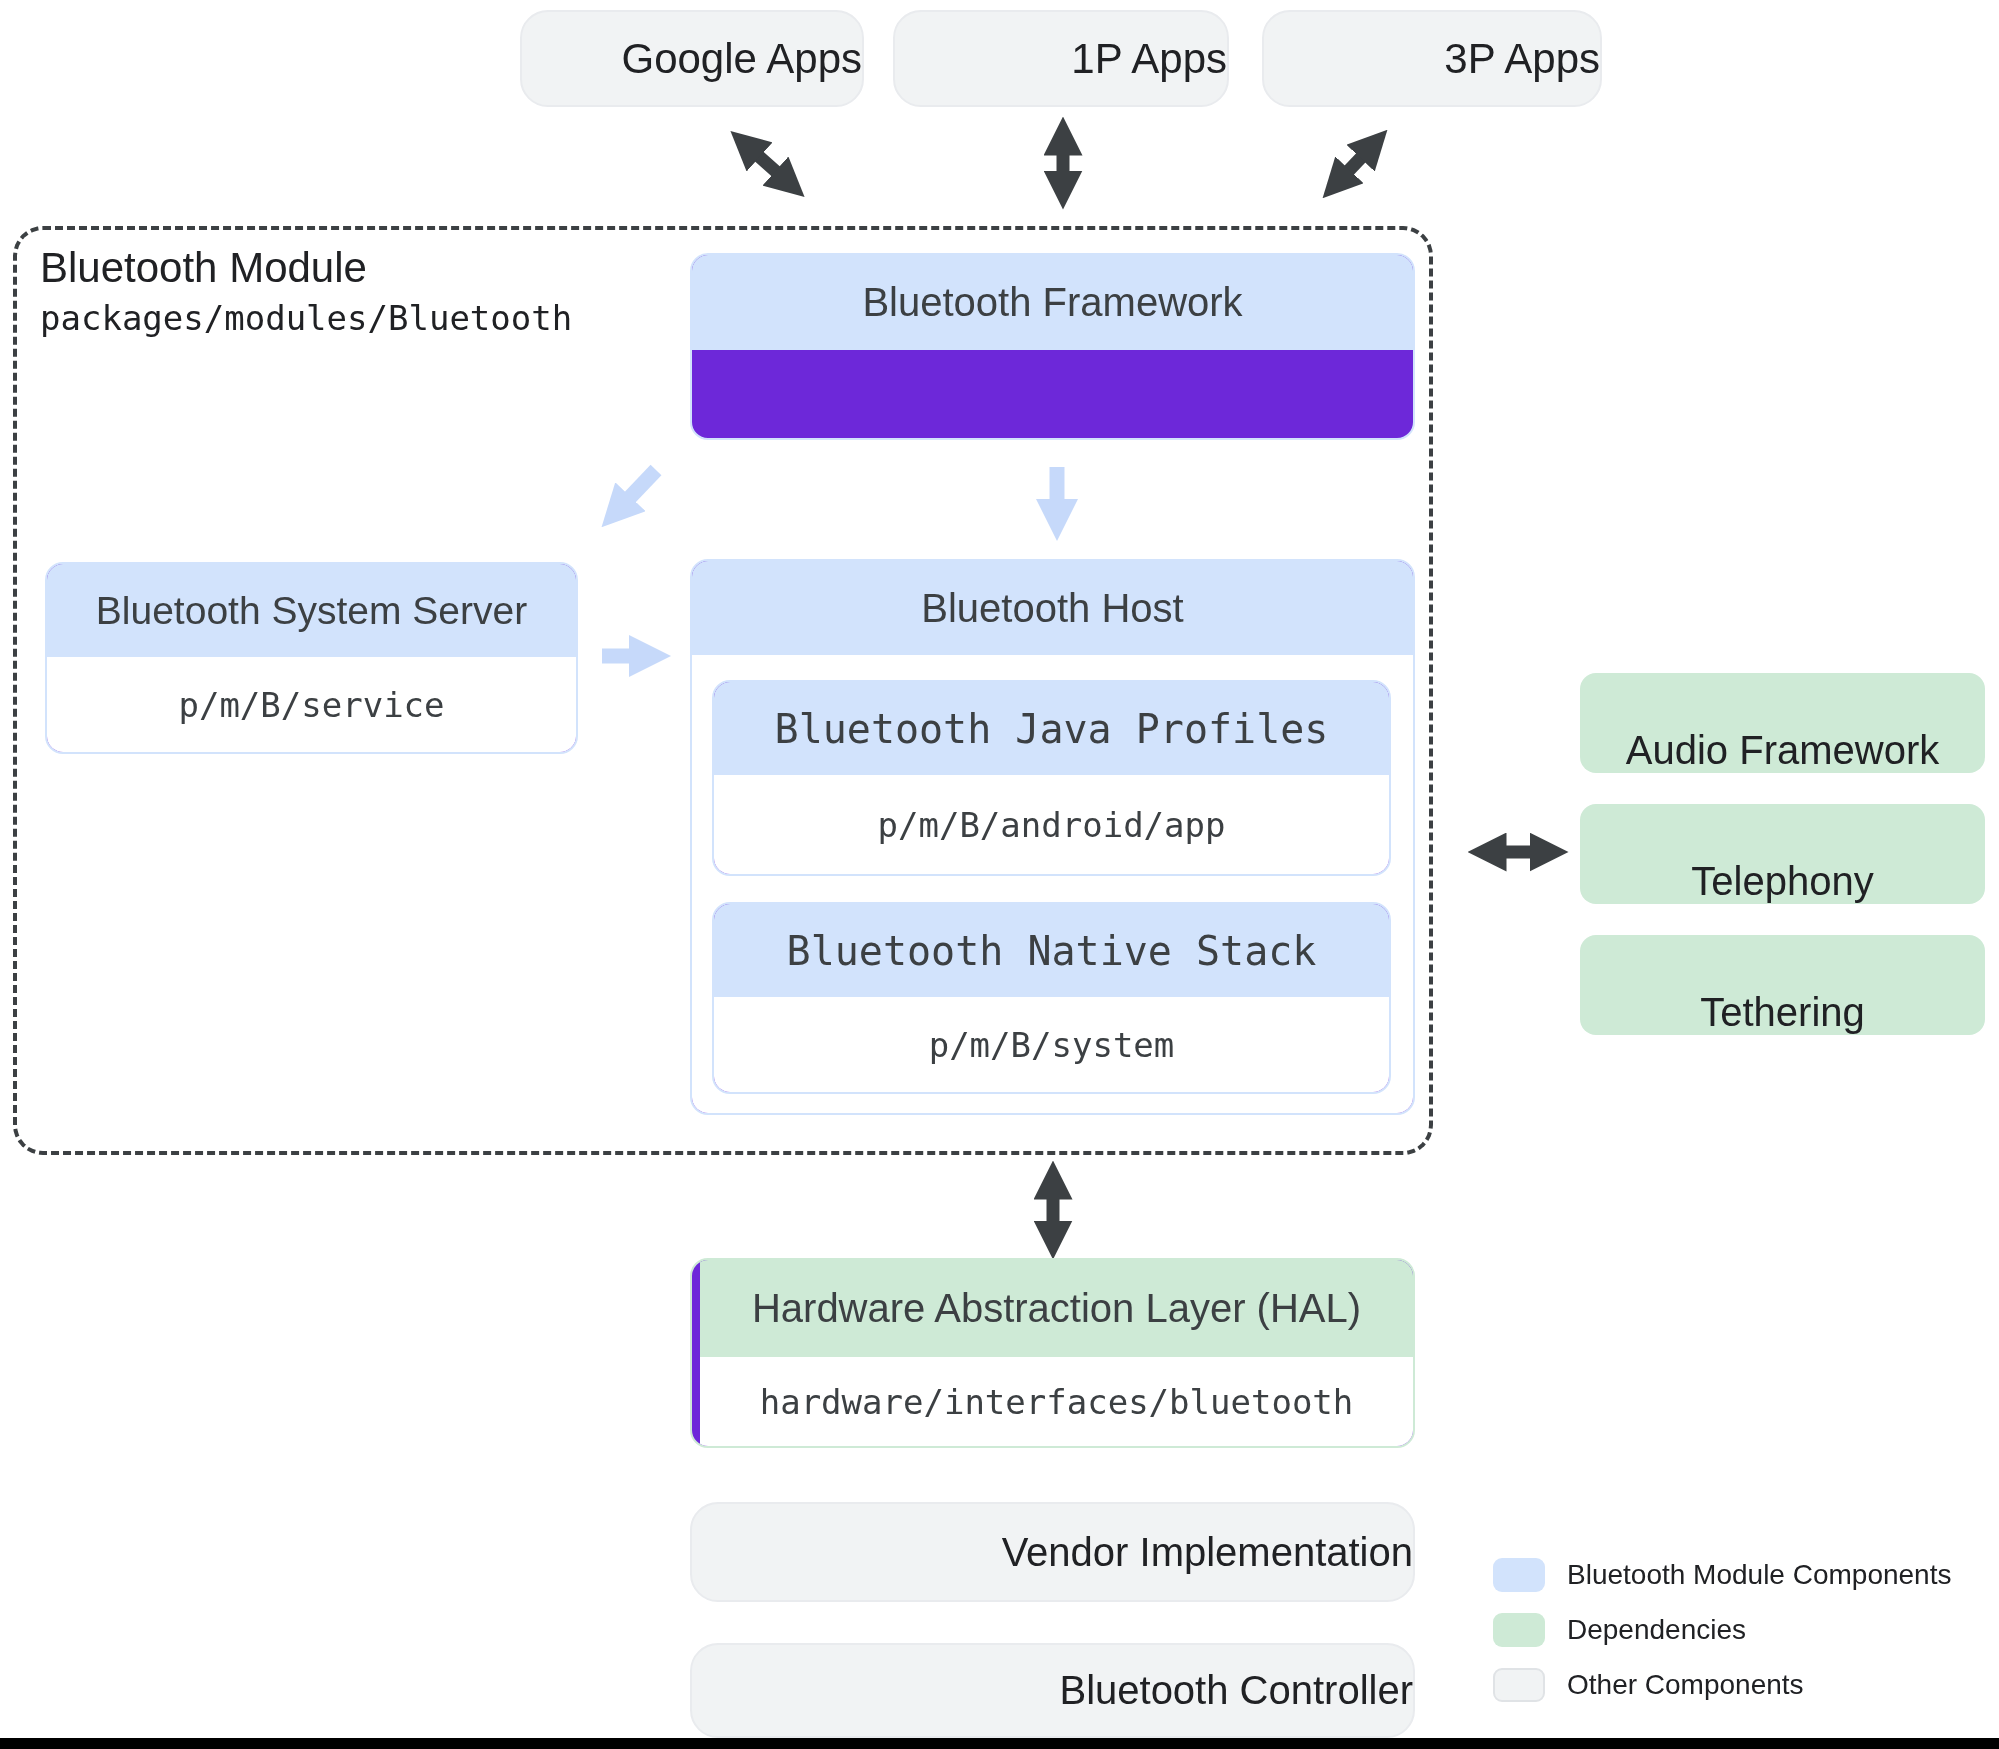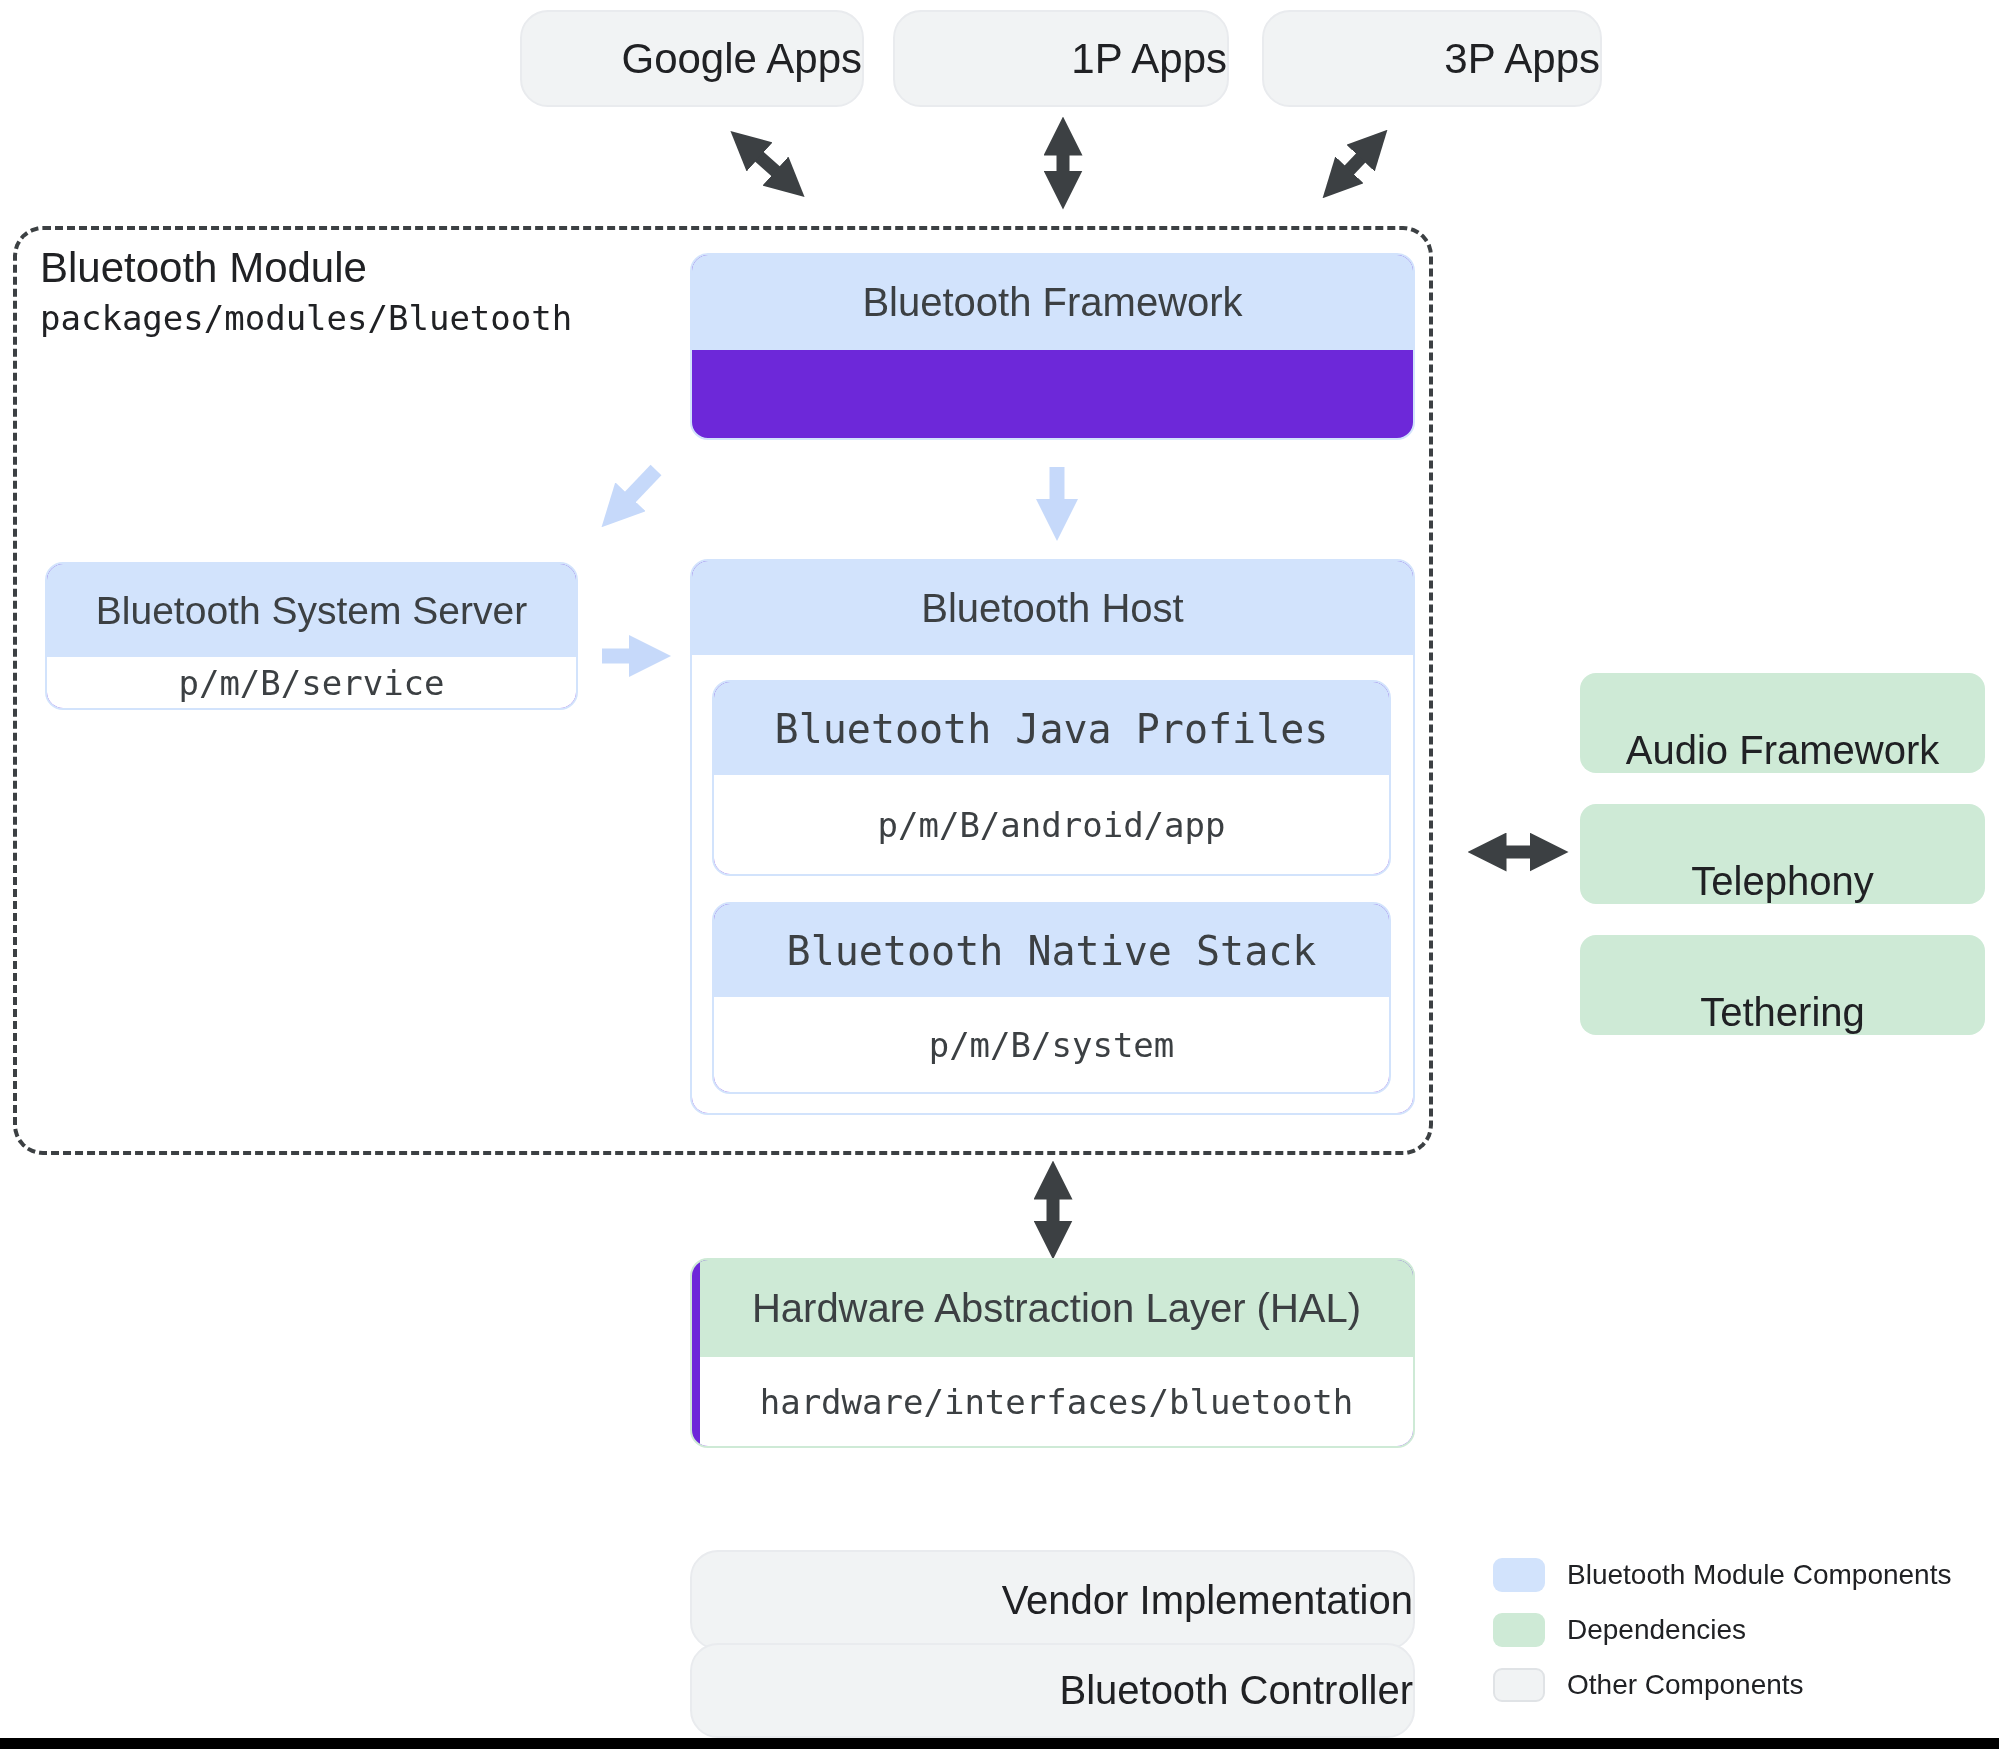--- a/index.html
+++ b/index.html
@@ -154,21 +154,21 @@
   <div class="abs module-box"></div>
   <div class="abs module-title">Bluetooth Module</div>
   <div class="abs module-path">packages/modules/Bluetooth</div>
 
   <div class="abs panel blue" style="left:690px; top:253px; width:725px; height:187px;">
     <div class="panel-header" style="height:95px;">
       <span>Bluetooth Framework</span>
     </div>
   </div>
 
-  <div class="abs panel blue" style="left:45px; top:562px; width:533px; height:148px;">
+  <div class="abs panel blue" style="left:45px; top:562px; width:533px; height:192px;">
     <div class="panel-header" style="height:93px; font-size:39px;">
       <span>Bluetooth System Server</span>
     </div>
     <div class="panel-body">
       <span>p/m/B/service</span>
     </div>
   </div>
 
   <div class="abs panel blue" style="left:690px; top:559px; width:725px; height:556px;">
     <div class="panel-header" style="height:94px;">
@@ -209,21 +209,21 @@
 
   <div class="abs panel green" style="left:690px; top:1258px; width:725px; height:190px;padding-left:8px;">
     <div class="panel-header" style="height:97px;">
       <span>Hardware Abstraction Layer (HAL)</span>
     </div>
     <div class="panel-body">
       <span>hardware/interfaces/bluetooth</span>
     </div>
   </div>
 
-  <div class="abs gray-box small-text" style="left:690px; top:1502px; width:725px; height:100px;margin-top:48px;">
+  <div class="abs gray-box small-text" style="left:690px; top:1502px; width:725px; height:100px;">
     <span>Vendor Implementation</span>
   </div>
   <div class="abs gray-box small-text" style="left:690px; top:1643px; width:725px; height:95px;">
     <span>Bluetooth Controller</span>
   </div>
 
   <div class="abs legend-swatch" style="top: 1558px; background-color: rgb(210, 227, 252);"></div>
   <div class="abs legend-label" style="top:1558px;">Bluetooth Module Components</div>
 
   <div class="abs legend-swatch" style="top: 1613px; background-color: rgb(206, 234, 214);"></div>

